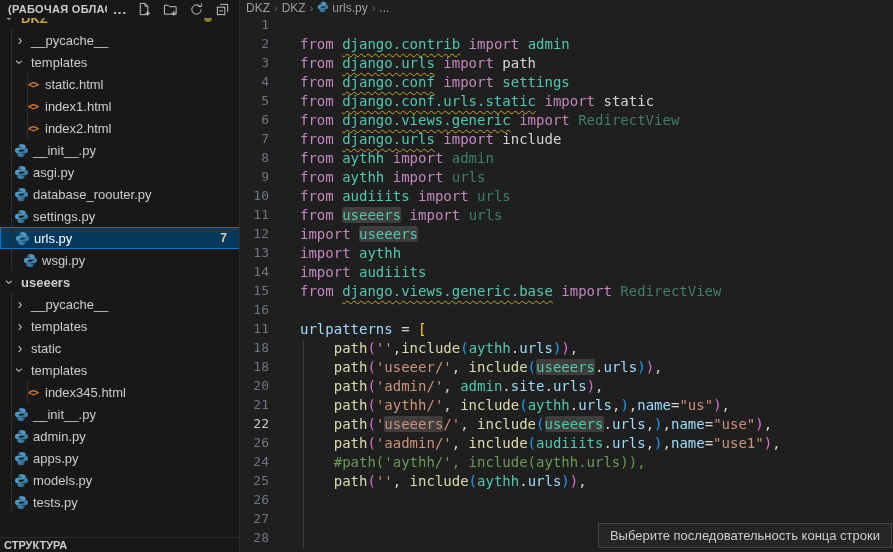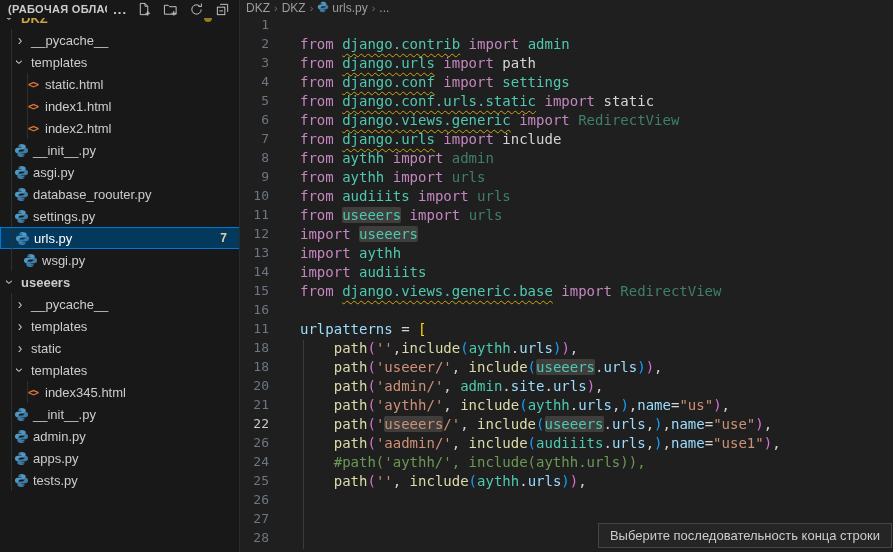--- a/index.html
+++ b/index.html
@@ -227,20 +227,30 @@
         <span class="lbl">apps.py</span>
       </div>
       <div class="trow" style="padding-left: 13px;">
         <span class="tguide" style="left: 11px;"></span>
         <span class="fico">
           <svg width="15" height="15" viewBox="0 0 16 16">
 <path fill="#4f98c4" d="M7.9 1c-1.9 0-3 .8-3 2.2v1.4h3.2v.5H3.6C2.2 5.1 1 6.3 1 8s1.2 2.9 2.6 2.9h1.3V9.3c0-1.3 1.1-2.3 2.4-2.3h3.1c1.1 0 2-.9 2-2V3.2C12.4 1.8 9.8 1 7.9 1zM6.4 2.4a.6.6 0 1 1 0 1.2.6.6 0 0 1 0-1.2z"></path>
 <path fill="#3c7ca8" d="M8.1 15c1.9 0 3-.8 3-2.2v-1.4H7.9v-.5h4.5c1.4 0 2.6-1.2 2.6-2.9s-1.2-2.9-2.6-2.9h-1.3v1.6c0 1.3-1.1 2.3-2.4 2.3H5.6c-1.1 0-2 .9-2 2v1.8C3.6 14.2 6.2 15 8.1 15zm1.5-1.4a.6.6 0 1 1 0-1.2.6.6 0 0 1 0 1.2z"></path>
           </svg>
         </span>
+        <span class="lbl">models.py</span>
+      </div>
+      <div class="trow" style="padding-left: 13px;">
+        <span class="tguide" style="left: 11px;"></span>
+        <span class="fico">
+          <svg width="15" height="15" viewBox="0 0 16 16">
+<path fill="#4f98c4" d="M7.9 1c-1.9 0-3 .8-3 2.2v1.4h3.2v.5H3.6C2.2 5.1 1 6.3 1 8s1.2 2.9 2.6 2.9h1.3V9.3c0-1.3 1.1-2.3 2.4-2.3h3.1c1.1 0 2-.9 2-2V3.2C12.4 1.8 9.8 1 7.9 1zM6.4 2.4a.6.6 0 1 1 0 1.2.6.6 0 0 1 0-1.2z"></path>
+<path fill="#3c7ca8" d="M8.1 15c1.9 0 3-.8 3-2.2v-1.4H7.9v-.5h4.5c1.4 0 2.6-1.2 2.6-2.9s-1.2-2.9-2.6-2.9h-1.3v1.6c0 1.3-1.1 2.3-2.4 2.3H5.6c-1.1 0-2 .9-2 2v1.8C3.6 14.2 6.2 15 8.1 15zm1.5-1.4a.6.6 0 1 1 0-1.2.6.6 0 0 1 0 1.2z"></path>
+          </svg>
+        </span>
         <span class="lbl">tests.py</span>
       </div>
     </div>
 
   <div id="sb-header">
     <span id="sb-title">(РАБОЧАЯ ОБЛАСТЬ)</span>
     <div id="sb-actions">
       <span id="more-btn">...</span>
       <span class="sb-act">
         <svg width="15" height="15" viewBox="0 0 16 16">
@@ -264,20 +274,23 @@
       <span class="sb-act">
         <svg width="15" height="15" viewBox="0 0 16 16">
             <path d="M5.5 2.5h8v8"></path>
             <rect x="2.5" y="5.5" width="8" height="8"></rect>
             <path d="M4.5 9.5h4"></path>
           </svg>
       </span>
     </div>
   </div>
 
+  <div id="outline-header">
+    <span>СТРУКТУРА</span>
+  </div>
 </div>
 
 <div id="editor">
   <div id="breadcrumb">
       <span class="bc-item">
         <span>DKZ</span>
       </span>
       <span class="bc-sep">›</span>
       <span class="bc-item">
         <span>DKZ</span>

